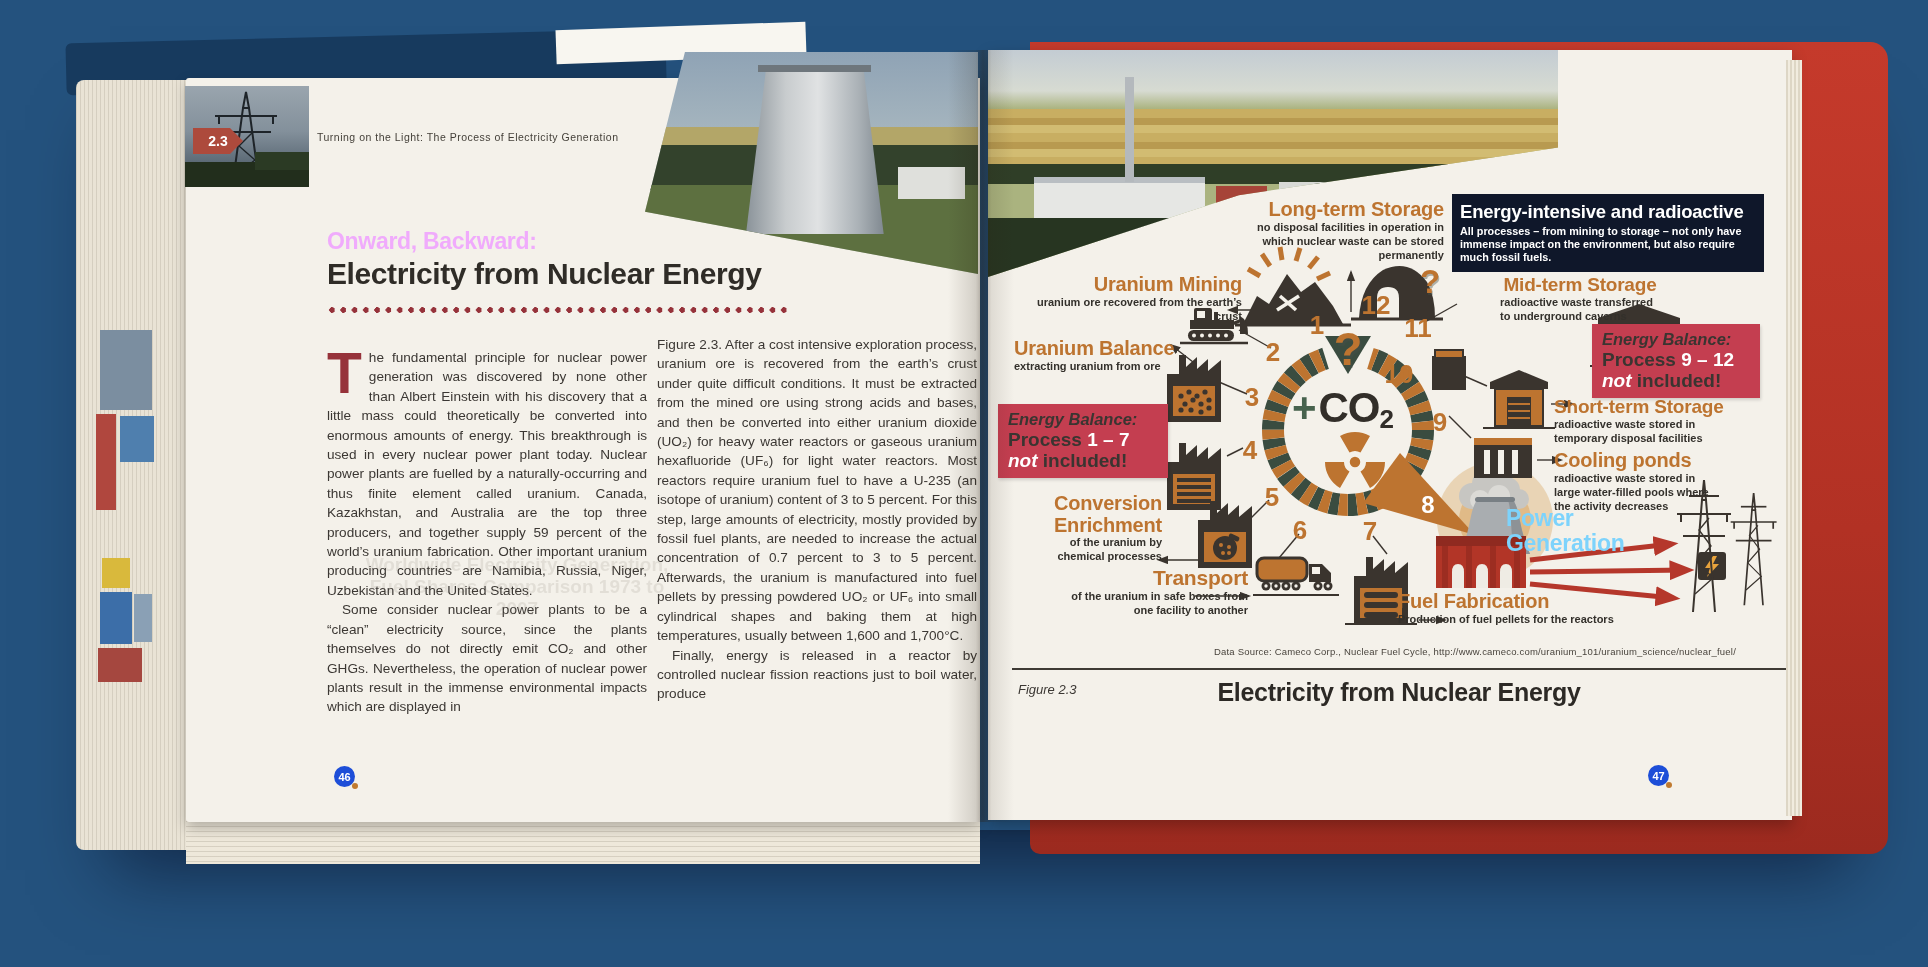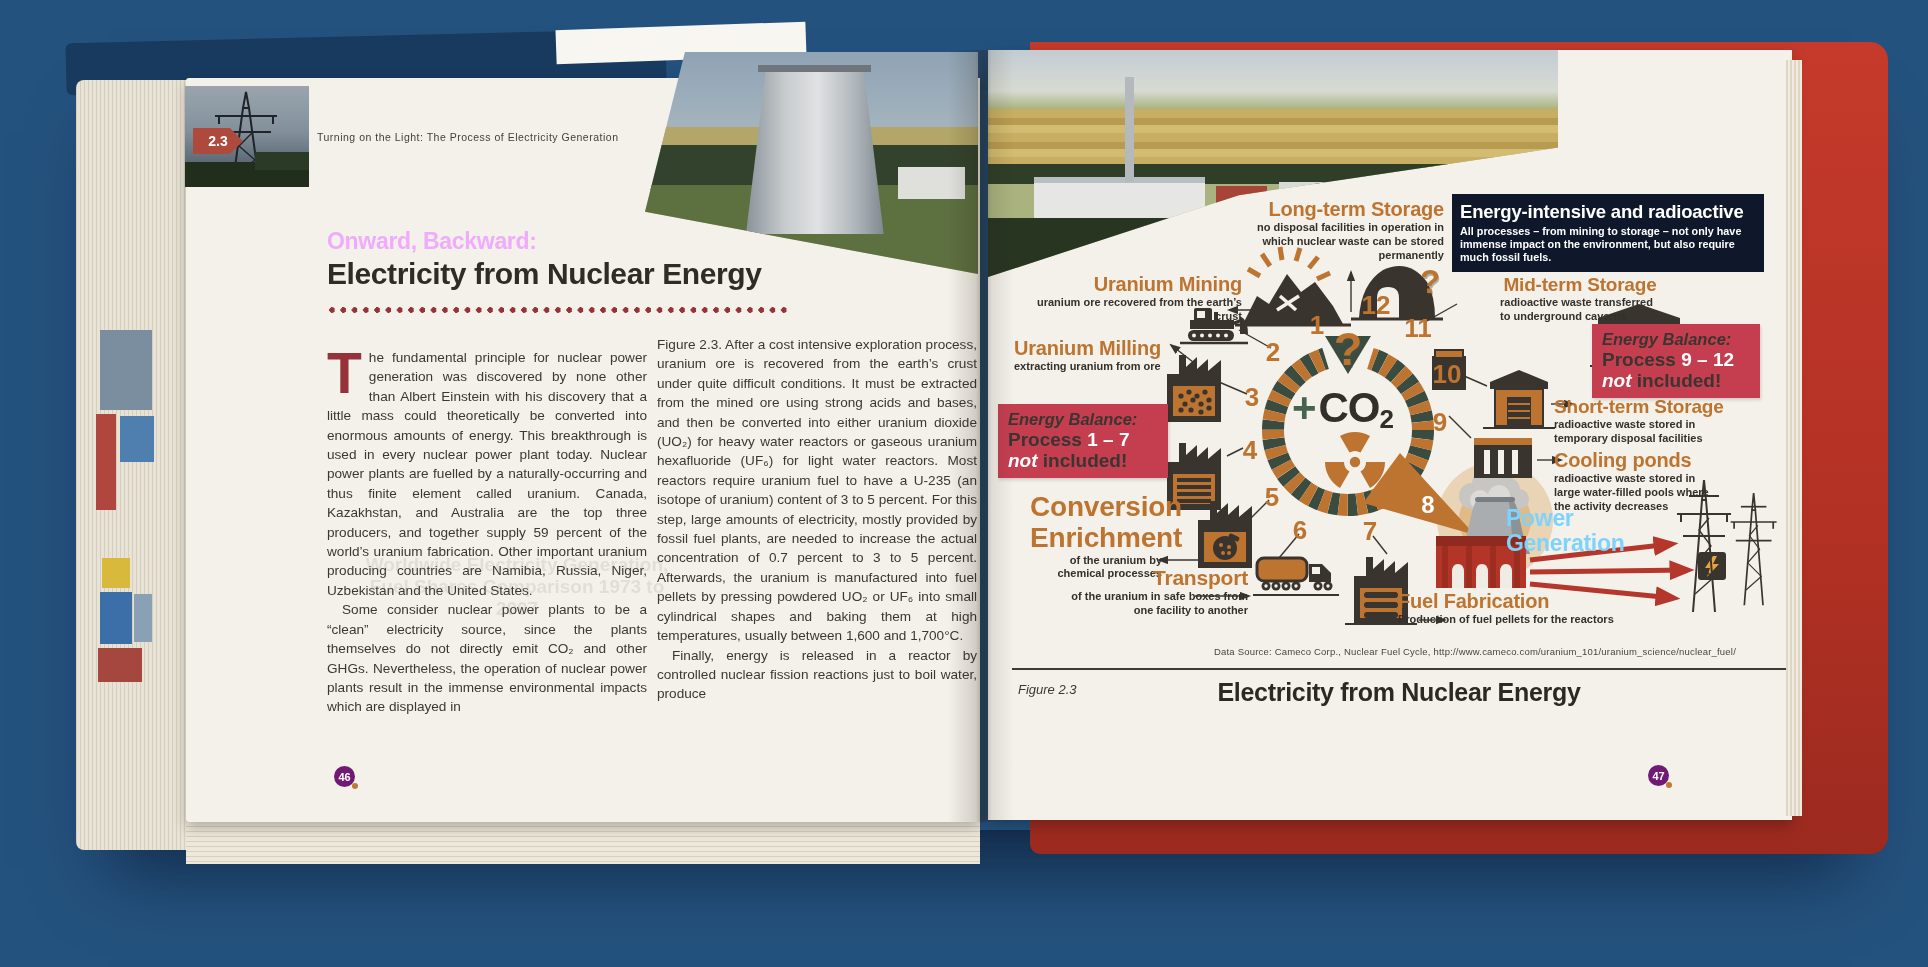--- a/index.html
+++ b/index.html
@@ -36,21 +36,21 @@
   .title-lg{font-size:30px;font-weight:bold;color:#2f2c27;letter-spacing:-0.4px;}
   .dotline{height:8px;background-image:radial-gradient(circle at 4px 4px,#96323a 2.6px,rgba(0,0,0,0) 3px);
            background-size:11.3px 8px;background-repeat:repeat-x;}
   .bodycol{font-size:13.6px;line-height:19.4px;text-align:justify;color:#3b3733;}
   .bodycol p{margin:0;}
   .bodycol p.ind{text-indent:15px;}
   .dropcap{float:left;font-size:57px;line-height:44px;font-weight:bold;color:#96323a;padding:3px 7px 0 0;}
   .ghost{font-size:19px;font-weight:bold;color:#6d665a;opacity:0.13;text-align:center;filter:blur(0.6px);}
   .badge{background:#ad4a3c;color:#fff;font-weight:bold;font-size:14px;display:flex;align-items:center;
          justify-content:center;clip-path:polygon(0 0,74% 0,100% 50%,74% 100%,0 100%);}
-  .pagenum{width:21px;height:21px;border-radius:50%;background:#701a75;color:#fff;font-size:11px;
+  .pagenum{width:21px;height:21px;border-radius:50%;background:#1d4ed8;color:#fff;font-size:11px;
            font-weight:bold;display:flex;align-items:center;justify-content:center;}
   .pagedot{width:6px;height:6px;border-radius:50%;background:#c07a30;}
   
   .h-or{color:#bd7430;font-weight:bold;letter-spacing:-0.2px;}
   .sub{color:#33302b;font-weight:bold;font-size:11px;line-height:1.25;}
   .ebbox{background:#c43e50;color:#3a3531;padding:6px 10px;box-shadow:1px 2px 3px rgba(0,0,0,0.15);}
   .ebbox .l1{font-style:italic;font-weight:bold;font-size:16.5px;}
   .ebbox .l2,.ebbox .l3{font-weight:bold;font-size:19px;line-height:1.12;}
   .ebbox .wh{color:#ffffff;}
   .ebbox .it{font-style:italic;}
@@ -423,54 +423,54 @@
 
   <span class="num" style="left:1317px;top:325px;">1</span>
   <span class="num" style="left:1273px;top:352px;">2</span>
   <span class="num" style="left:1252px;top:397px;">3</span>
   <span class="num" style="left:1250px;top:450px;">4</span>
   <span class="num" style="left:1272px;top:497px;">5</span>
   <span class="num" style="left:1300px;top:530px;">6</span>
   <span class="num" style="left:1370px;top:531px;">7</span>
   <span class="num white" style="left:1428px;top:505px;">8</span>
   <span class="num" style="left:1440px;top:422px;">9</span>
-  <span class="num" style="left:1447px;top:374px;">10</span>
+  <span class="num" style="left:1399px;top:374px;">10</span>
   <span class="num" style="left:1418px;top:328px;">11</span>
   <span class="num" style="left:1376px;top:305px;">12</span>
 
   <div class="abs" style="left:1232px;top:198px;width:212px;text-align:right;">
     <div class="h-or" style="font-size:20px;">Long-term Storage</div>
     <div class="sub">no disposal facilities in operation in which nuclear waste can be stored permanently</div>
   </div>
 
   <div class="abs warnbox" style="left:1452px;top:194px;width:296px;">
     <div class="wt">Energy-intensive and radioactive</div>
     <div class="wb">All processes – from mining to storage – not only have immense impact on the environment, but also require much fossil fuels.</div>
   </div>
 
   <div class="abs" style="left:1016px;top:273px;width:226px;text-align:right;">
     <div class="h-or" style="font-size:20px;">Uranium Mining</div>
     <div class="sub">uranium ore recovered from the earth’s crust</div>
   </div>
 
   <div class="abs" style="left:1014px;top:337px;width:165px;">
-    <div class="h-or" style="font-size:20px;">Uranium Milling</div>
+    <div class="h-or" style="font-size:20px;">Uranium Balance</div>
     <div class="sub">extracting uranium from ore</div>
   </div>
 
   <div class="abs ebbox" style="left:998px;top:404px;width:150px;">
     <div class="l1">Energy Balance:</div>
     <div class="l2"><span>Process</span>
       <span class="wh">1 – 7</span></div>
     <div class="l3"><span class="wh it">not</span>
       <span>included!</span></div>
   </div>
 
   <div class="abs" style="left:1030px;top:492px;width:132px;text-align:right;">
-    <div class="h-or" style="font-size:28px;line-height:1.1;">Conversion Enrichment</div>
+    <div class="h-or" style="font-size:20px;line-height:1.1;">Conversion Enrichment</div>
     <div class="sub">of the uranium by chemical processes</div>
   </div>
 
   <div class="abs" style="left:1058px;top:566px;width:190px;text-align:right;">
     <div class="h-or" style="font-size:21px;">Transport</div>
     <div class="sub">of the uranium in safe boxes from one facility to another</div>
   </div>
 
   <div class="abs" style="left:1398px;top:590px;width:250px;">
     <div class="h-or" style="font-size:20px;">Fuel Fabrication</div>

